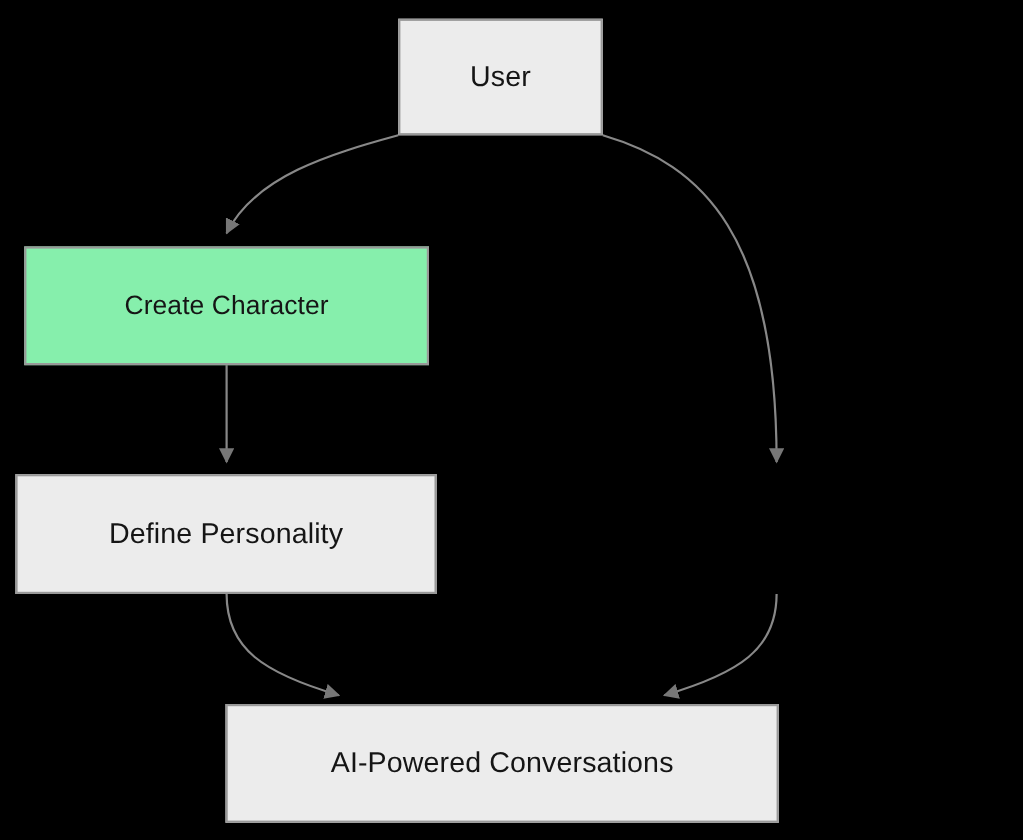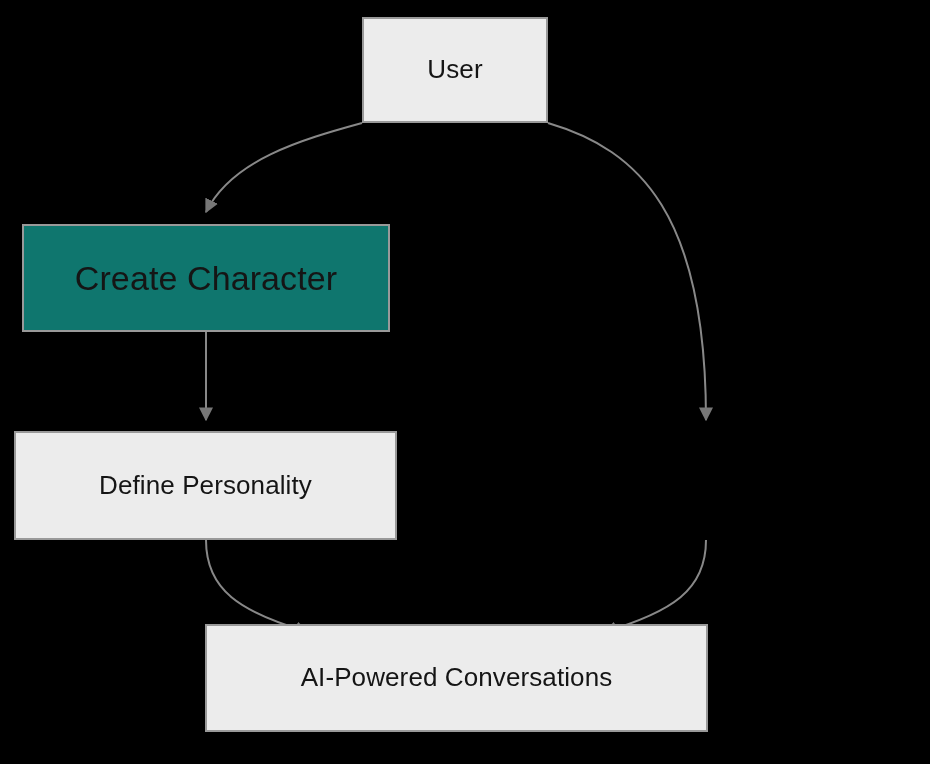--- a/index.html
+++ b/index.html
@@ -72,26 +72,26 @@
 
     <path d="M 206,540 C 206,590 240,612 308,632" fill="none" stroke="#888888" stroke-width="2" marker-end="url(#arrowhead)"></path>
 
     <path d="M 706,540 C 706,590 672,612 604,632" fill="none" stroke="#888888" stroke-width="2" marker-end="url(#arrowhead)"></path>
   </svg>
 
   <div class="node" style="left: 362px; top: 17px; width: 186px; height: 106px; background: rgb(236, 236, 236); border-color: rgb(153, 153, 153); border-width: 2px; color: rgb(21, 21, 21); font-size: 26px;">
     <span class="node-label">User</span>
   </div>
 
-  <div class="node" style="left: 22px; top: 224px; width: 368px; height: 108px; background: #0f766e; border-color: rgb(153, 153, 153); border-width: 2px; color: rgb(21, 21, 21); font-size: 34px;">
+  <div class="node" style="left: 22px; top: 224px; width: 368px; height: 108px; background: #86efac; border-color: rgb(153, 153, 153); border-width: 2px; color: rgb(21, 21, 21); font-size: 24px;">
     <span class="node-label">Create Character</span>
   </div>
 
   <div class="node" style="left: 14px; top: 431px; width: 383px; height: 109px; background: rgb(236, 236, 236); border-color: rgb(153, 153, 153); border-width: 2px; color: rgb(21, 21, 21); font-size: 26px;">
     <span class="node-label">Define Personality</span>
   </div>
 
 
-  <div class="node" style="left: 205px; top: 624px; width: 503px; height: 108px; background: rgb(236, 236, 236); border-color: rgb(153, 153, 153); border-width: 2px; color: rgb(21, 21, 21); font-size: 26px;">
+  <div class="node" style="left: 205px; top: 640px; width: 503px; height: 108px; background: rgb(236, 236, 236); border-color: rgb(153, 153, 153); border-width: 2px; color: rgb(21, 21, 21); font-size: 26px;">
     <span class="node-label">AI-Powered Conversations</span>
   </div>
 
 </div>
 
 </body></html>

